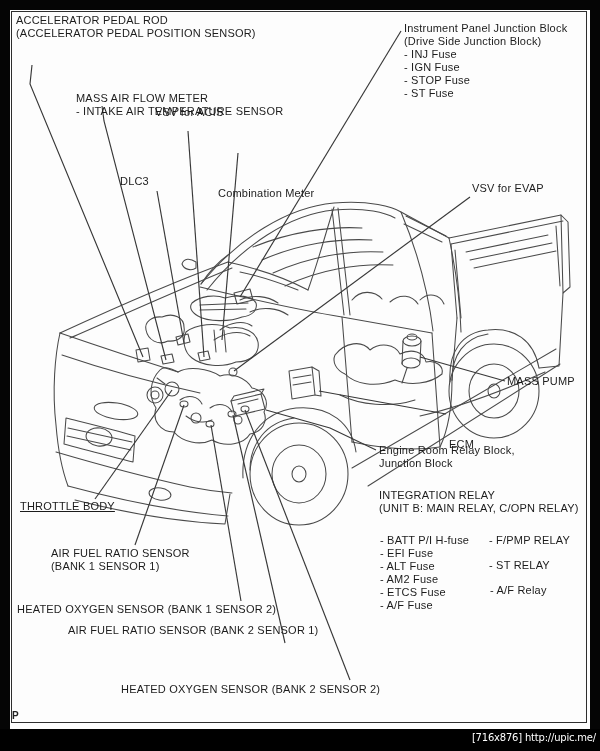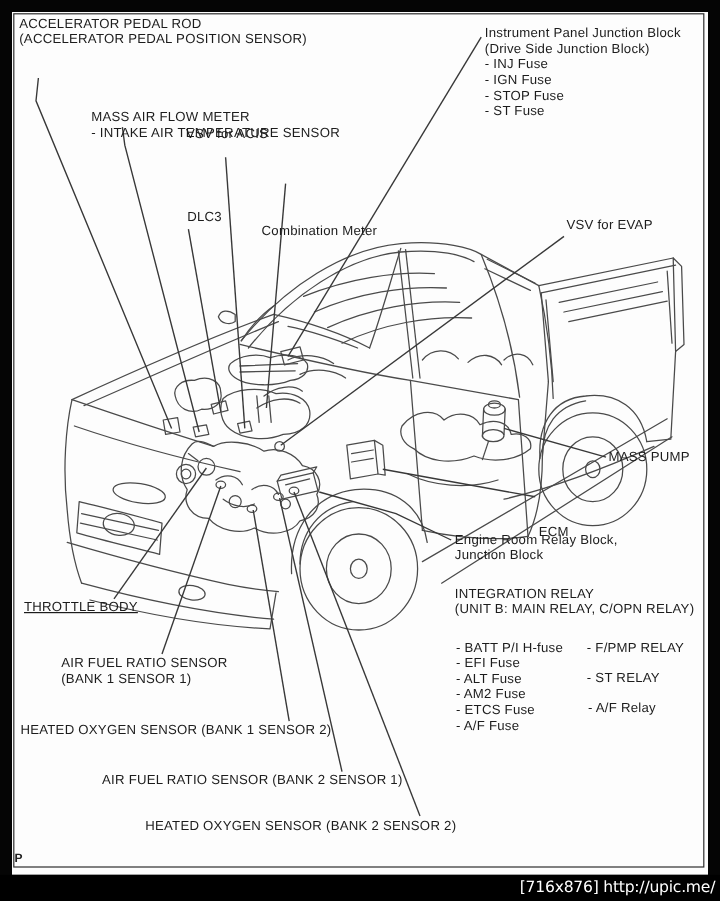--- a/index.html
+++ b/index.html
@@ -25,21 +25,21 @@
   .pmark{
     position:absolute;left:12px;top:710px;
     font-size:10px;font-weight:bold;color:#222;
   }
   .bottombar{
     position:absolute;left:0;top:729px;width:600px;height:22px;background:#000;
   }
   .watermark{
     position:absolute;right:4px;top:732px;
     font-family:"DejaVu Sans",sans-serif;
-    font-size:13px;letter-spacing:-0.2px;color:#fff;
+    font-size:10px;letter-spacing:-0.2px;color:#fff;
   }
   .outline{stroke:#4a4a4a;stroke-width:1.05;fill:none;stroke-linecap:round;stroke-linejoin:round;}
   .leader{stroke:#383838;stroke-width:1.15;fill:none;}
 </style>
 </head>
 <body>
 
 <div class="paper"></div>
 <div class="border-rect"></div>
 
@@ -235,21 +235,21 @@
   <polyline class="leader" points="285,643 233,415"></polyline>
   <polyline class="leader" points="350,680 245,410"></polyline>
 </svg>
 
 <div class="lbl" style="left:16px;top:14px;">ACCELERATOR PEDAL ROD
 (ACCELERATOR PEDAL POSITION SENSOR)</div>
 <div class="lbl" style="left:76px;top:61px;margin-top:31px;">MASS AIR FLOW METER
 - INTAKE AIR TEMPERATURE SENSOR</div>
 <div class="lbl" style="left:155px;top:106px;">VSV for ACIS</div>
 <div class="lbl" style="left:218px;top:139px;margin-top:48px;">Combination Meter</div>
-<div class="lbl" style="left:136px;top:175px;padding-left:20px;">DLC3</div>
+<div class="lbl" style="left:120px;top:175px;">DLC3</div>
 <div class="lbl" style="left:404px;top:22px;">Instrument Panel Junction Block
 (Drive Side Junction Block)
 - INJ Fuse
 - IGN Fuse
 - STOP Fuse
 - ST Fuse</div>
 <div class="lbl" style="left:472px;top:182px;">VSV for EVAP</div>
 <div class="lbl" style="left:507px;top:375px;">MASS PUMP</div>
 <div class="lbl" style="left:449px;top:407px;margin-top:31px;">ECM</div>
 <div class="lbl" style="left:379px;top:444px;">Engine Room Relay Block,
@@ -262,19 +262,19 @@
 - AM2 Fuse
 - ETCS Fuse
 - A/F Fuse</div>
 <div class="lbl" style="left:489px;top:534px;">- F/PMP RELAY</div>
 <div class="lbl" style="left:489px;top:559px;">- ST RELAY</div>
 <div class="lbl" style="left:490px;top:584px;">- A/F Relay</div>
 <div class="lbl" style="left:20px;top:500px;text-decoration:underline;">THROTTLE BODY</div>
 <div class="lbl" style="left:51px;top:547px;">AIR FUEL RATIO SENSOR
 (BANK 1 SENSOR 1)</div>
 <div class="lbl" style="left:17px;top:603px;">HEATED OXYGEN SENSOR (BANK 1 SENSOR 2)</div>
-<div class="lbl" style="left:68px;top:644px;margin-left:17px;">AIR FUEL RATIO SENSOR (BANK 2 SENSOR 1)</div>
+<div class="lbl" style="left:68px;top:624px;">AIR FUEL RATIO SENSOR (BANK 2 SENSOR 1)</div>
 <div class="lbl" style="left:121px;top:683px;">HEATED OXYGEN SENSOR (BANK 2 SENSOR 2)</div>
 
 <div class="pmark">P</div>
 
 <div class="bottombar"></div>
 <div class="watermark">[716x876] http://upic.me/</div>
 
 </body></html>

